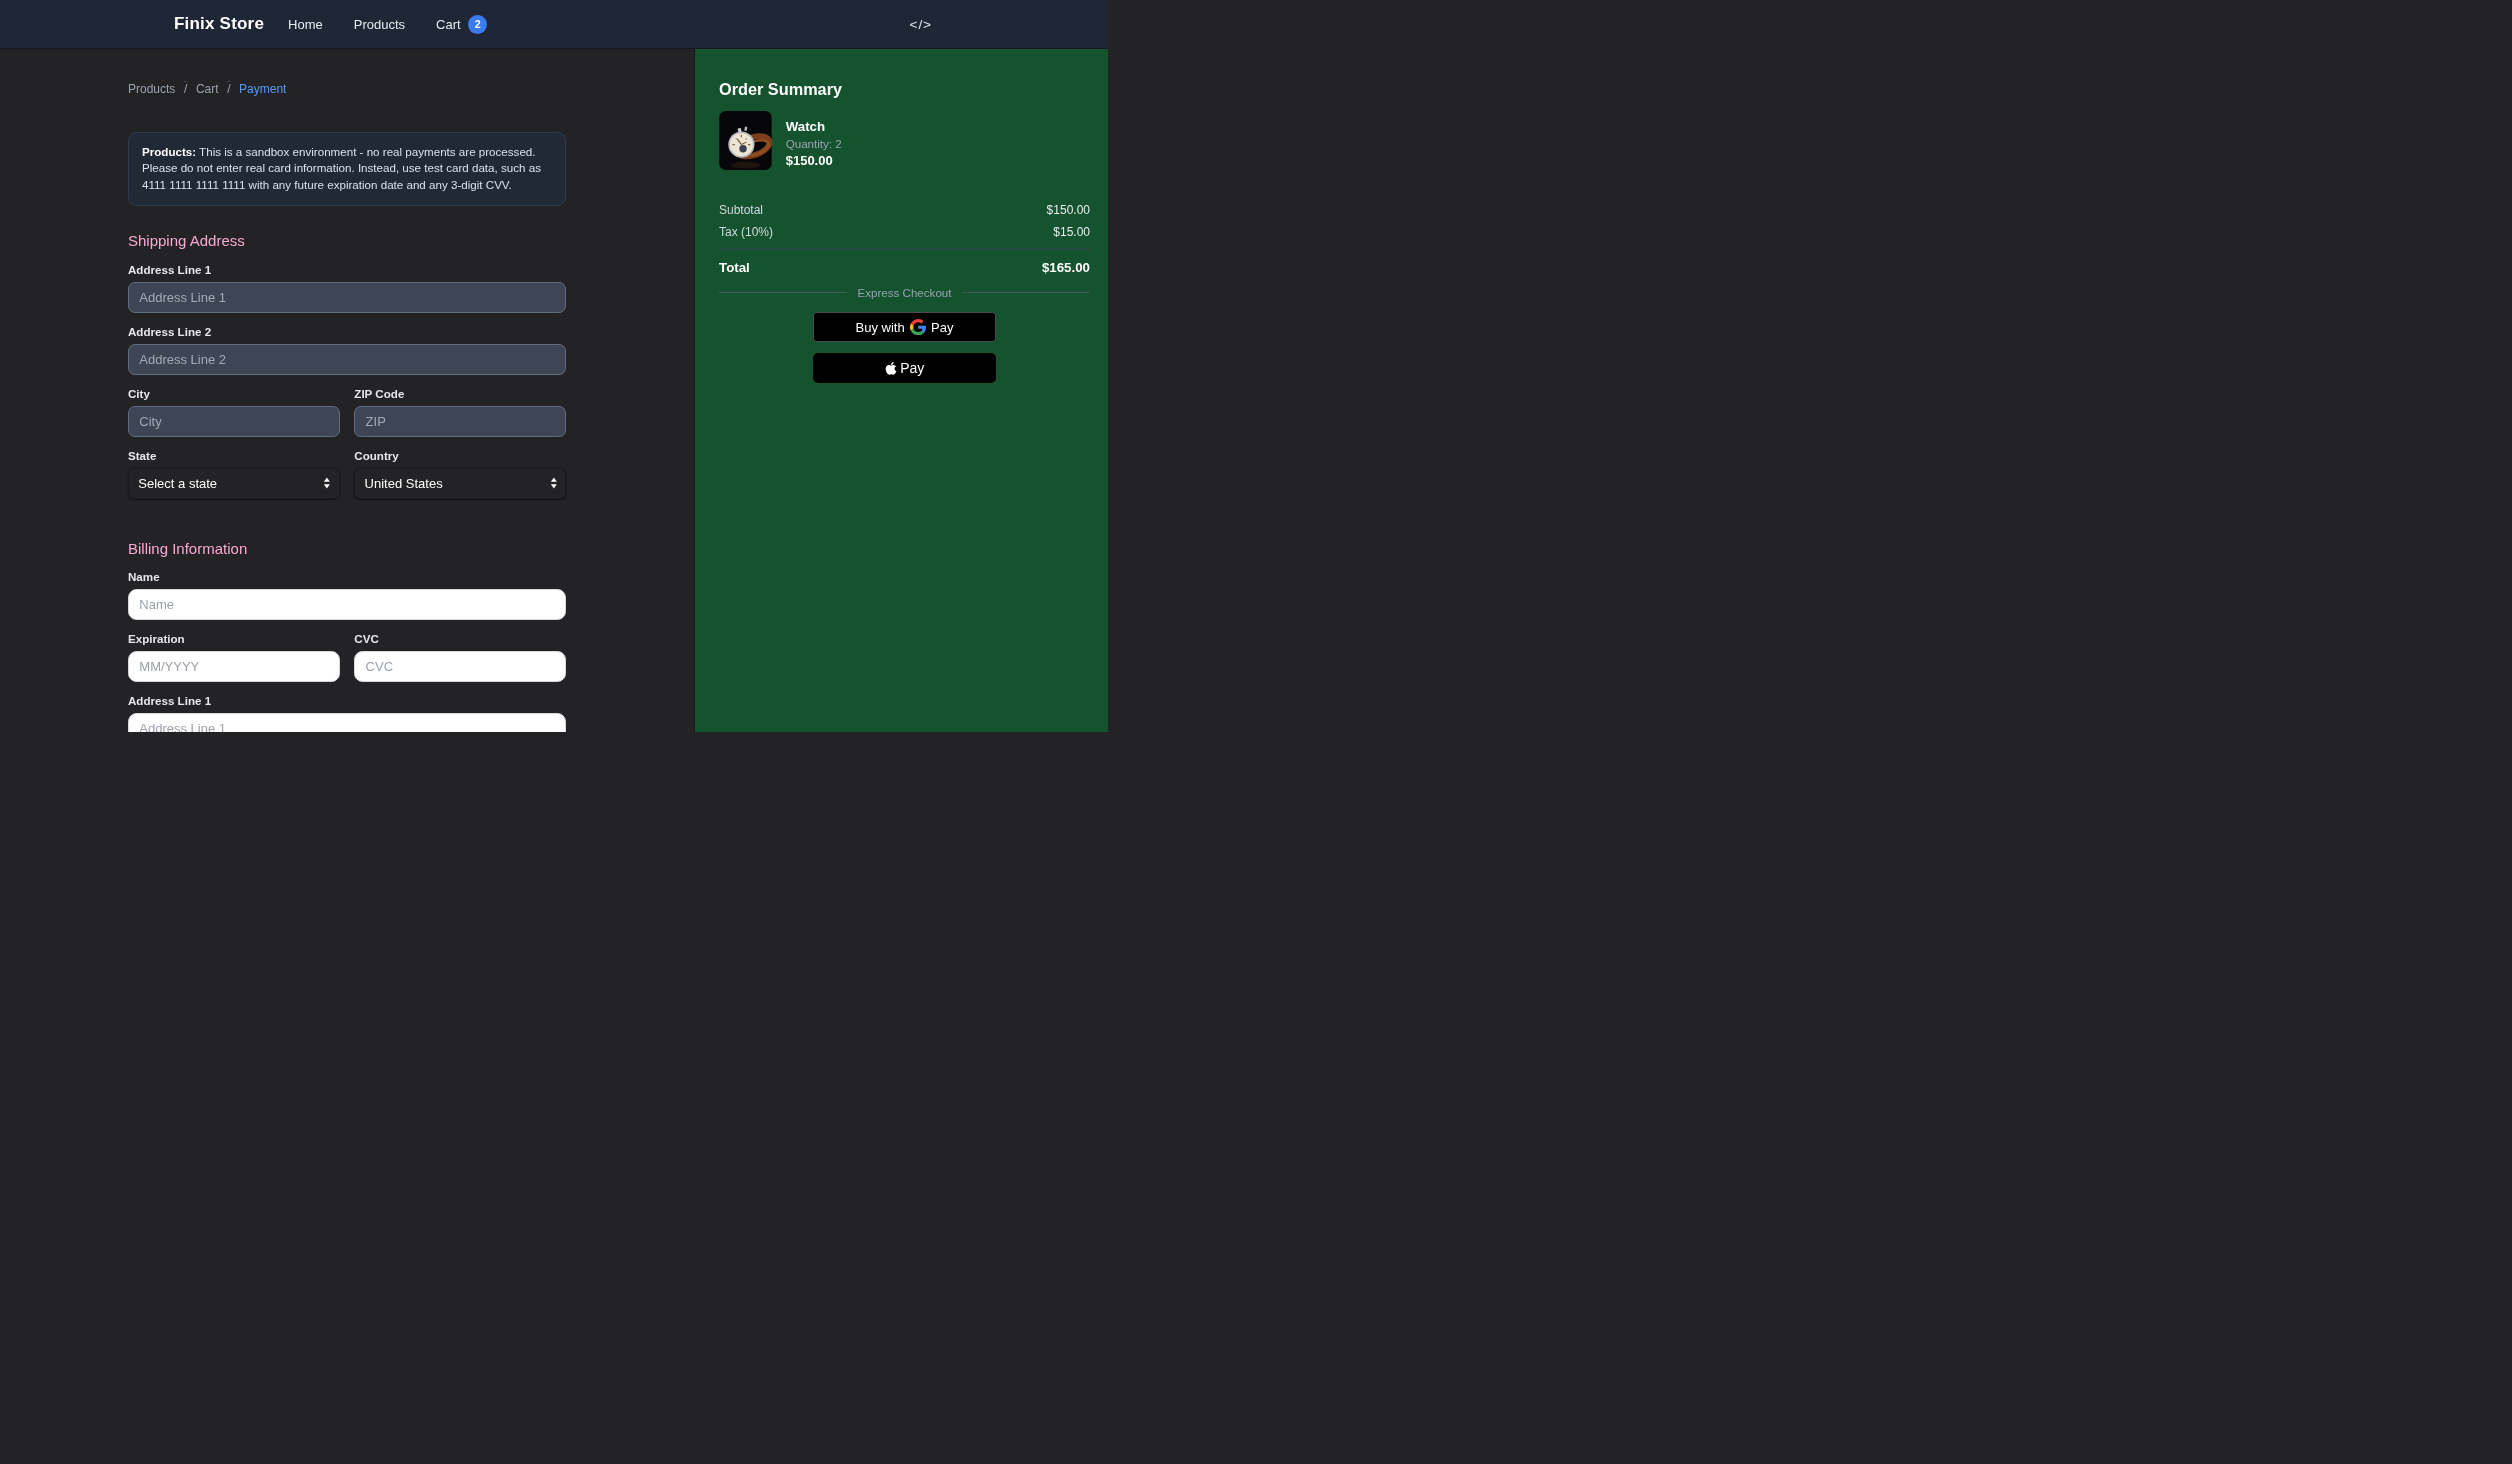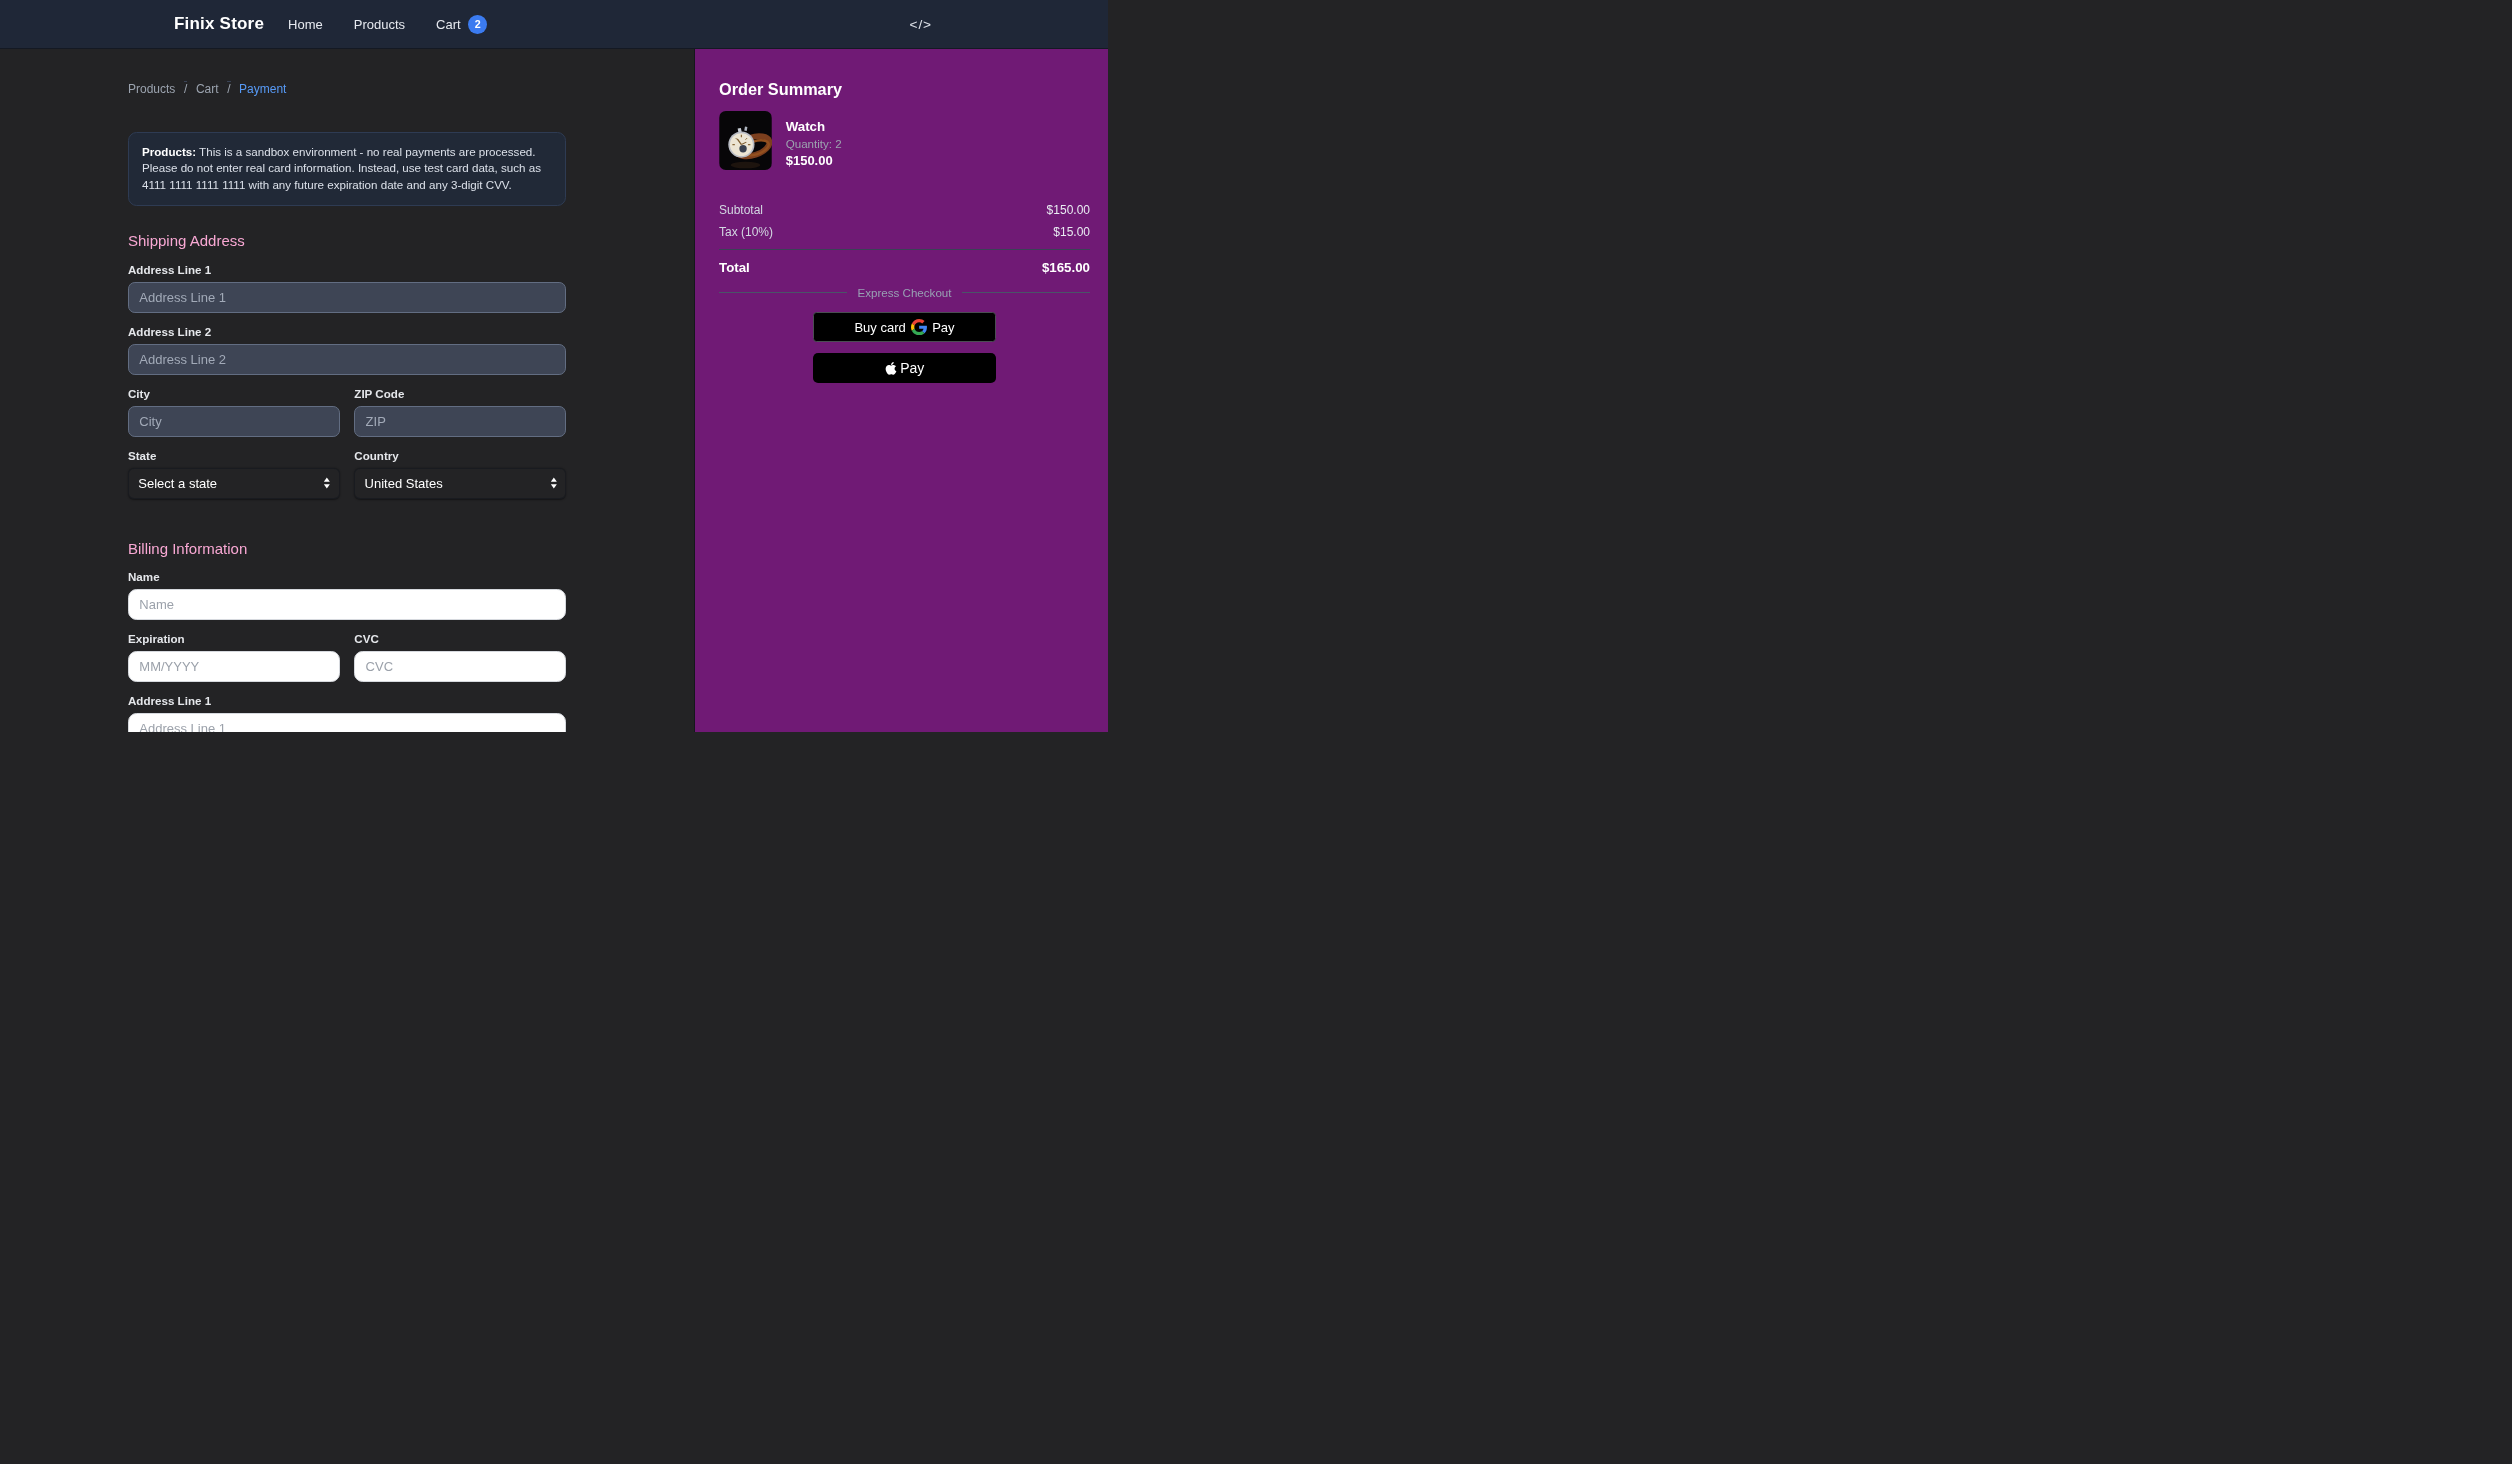--- a/index.html
+++ b/index.html
@@ -49,21 +49,21 @@
   input.light::placeholder { color:#9ba1aa; }
 
   .select { height:31px; border-radius:6px; display:flex; align-items:center; padding:0 10.3px; cursor:pointer;
             color:#ffffff; font-size:13px; position:relative;
             background:linear-gradient(180deg,#aab0bc 0%,#848c9c 8%,#596174 34%,#414959 62%,#3a4251 86%,#4e566
 6 100%);
             box-shadow:inset 0 0 0 0.9px rgba(18,22,30,.55), 0 0.9px 1.7px rgba(0,0,0,.45); }
   .select .arrows { position:absolute; right:8.6px; top:50%; transform:translateY(-50%); }
 
   
-  aside { width:414px; flex:0 0 414px; background:#701a75; border-left:0.9px solid #15171c;
+  aside { width:414px; flex:0 0 414px; background:#14532d; border-left:0.9px solid #15171c;
           padding:31px 18px 0 24px; }
   aside h2 { color:#ffffff; font-size:16.3px; font-weight:bold; margin-bottom:12px; }
   .item { display:flex; align-items:flex-start; }
   .thumb { width:53px; height:59px; border-radius:6.9px; overflow:hidden; flex:0 0 53px; }
   .thumb svg { display:block; width:100%; height:100%; }
   .iteminfo { margin-left:13.7px; padding-top:7.7px; }
   .iname { color:#ffffff; font-size:13.3px; font-weight:bold; }
   .iqty { color:#9ca3af; font-size:11.6px; margin-top:3.4px; }
   .iprice { color:#ffffff; font-size:13px; font-weight:bold; margin-top:3.4px; }
 
@@ -243,21 +243,21 @@
       </div>
 
       <div class="express">
         <span class="line"></span>
         <span class="etext">Express Checkout</span>
         <span class="line"></span>
       </div>
 
       <div class="paybtns">
         <button class="gpay">
-          <span class="gtxt">Buy card</span>
+          <span class="gtxt">Buy with</span>
           <svg width="16.3" height="16.3" viewBox="0 0 48 48">
             <path fill="#EA4335" d="M24 9.5c3.54 0 6.71 1.22 9.21 3.6l6.85-6.85C35.9 2.38 30.47 0 24 0 14.62 0 6.51 5.38 2.56 13.22l7.98 6.19C12.43 13.72 17.74 9.5 24 9.5z"></path>
             <path fill="#4285F4" d="M46.98 24.55c0-1.57-.15-3.09-.38-4.55H24v9.02h12.94c-.58 2.96-2.26 5.48-4.78 7.18l7.73 6c4.51-4.18 7.09-10.36 7.09-17.65z"></path>
             <path fill="#FBBC05" d="M10.53 28.59c-.48-1.45-.76-2.99-.76-4.59s.27-3.14.76-4.59l-7.98-6.19C.92 16.46 0 20.12 0 24c0 3.88.92 7.54 2.56 10.78l7.97-6.19z"></path>
             <path fill="#34A853" d="M24 48c6.48 0 11.93-2.13 15.89-5.81l-7.73-6c-2.15 1.45-4.92 2.3-8.16 2.3-6.26 0-11.57-4.22-13.47-9.91l-7.98 6.19C6.51 42.62 14.62 48 24 48z"></path>
           </svg>
           <span class="gtxt">Pay</span>
         </button>
         <button class="applepay">
           <svg width="12" height="14.6" viewBox="0 0 384 512">

